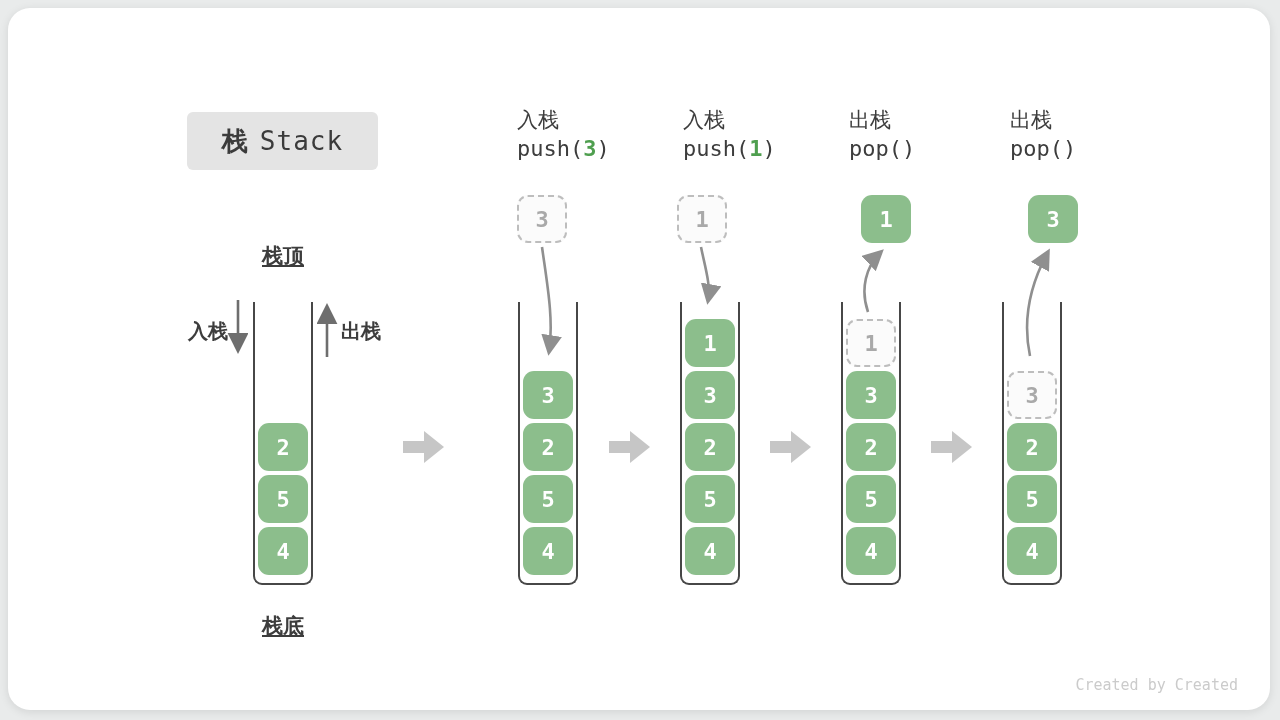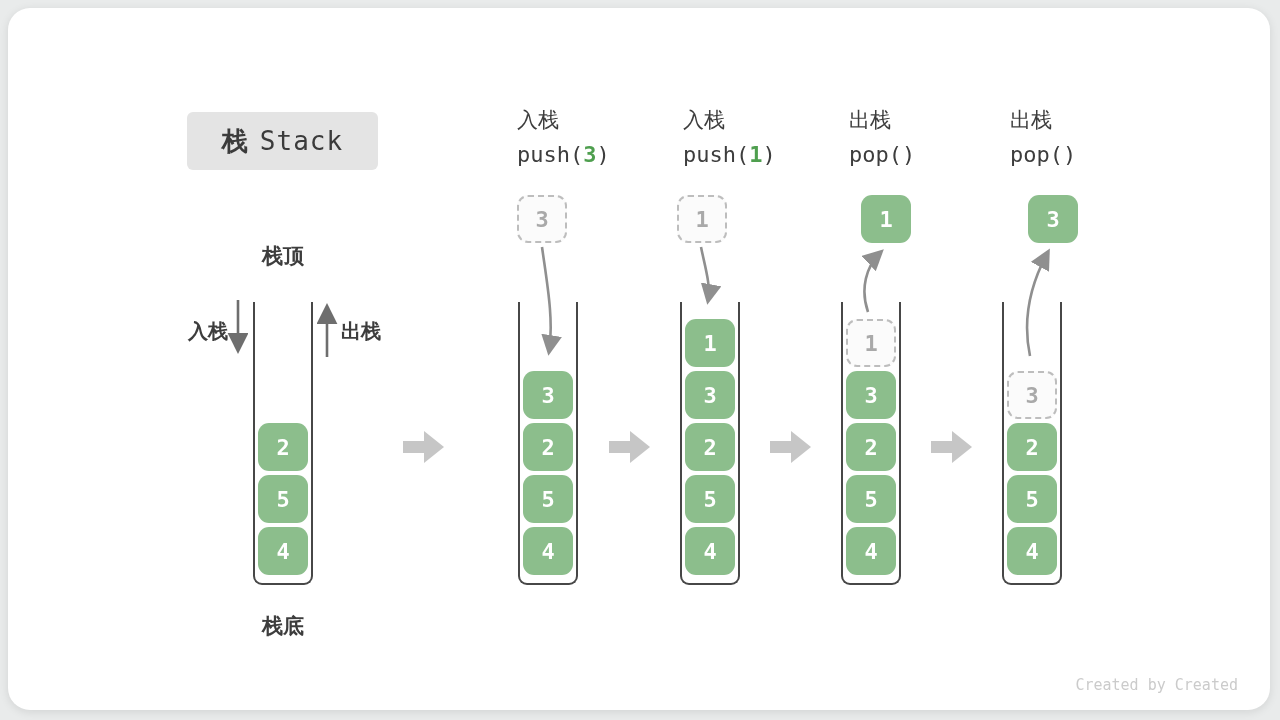--- a/index.html
+++ b/index.html
@@ -20,24 +20,24 @@
     position:absolute;left:187px;top:112px;width:191px;height:58px;
     background:#e4e4e4;border-radius:6px;
     display:flex;align-items:center;justify-content:center;
     color:#3b3b3b;font-size:26px;
   }
   .title-box .zh{font-weight:700;font-family:"DejaVu Sans",sans-serif;}
   .title-box .en{font-family:"DejaVu Sans Mono",monospace;font-weight:500;margin-left:12px;letter-spacing:1px;}
 
   .col-header{position:absolute;top:106px;color:#3d3d3d;}
   .col-header .op{font-size:21px;font-weight:500;line-height:28px;}
-  .col-header .code{font-family:"DejaVu Sans Mono",monospace;font-size:22px;line-height:30px;margin-top:6px;color:#3d3d3d;}
+  .col-header .code{font-family:"DejaVu Sans Mono",monospace;font-size:22px;line-height:30px;margin-top:0;color:#3d3d3d;}
   .col-header .code .arg{color:#4f9f4f;font-weight:700;}
 
-  .lbl{position:absolute;color:#3d3d3d;font-weight:700;font-size:21px;}
+  .lbl{position:absolute;color:#3d3d3d;font-weight:700;font-size:21px;text-decoration:underline;}
   .lbl.center{width:80px;text-align:center;}
   .side-lbl{position:absolute;color:#3d3d3d;font-weight:700;font-size:20px;width:80px;}
 
   .stack-container{
     position:absolute;top:302px;width:60px;height:283px;
     border-left:2.5px solid #474747;border-right:2.5px solid #474747;border-bottom:2.5px solid #474747;
     border-radius:0 0 9px 9px;background:transparent;box-sizing:border-box;
   }
 
   .cell{

